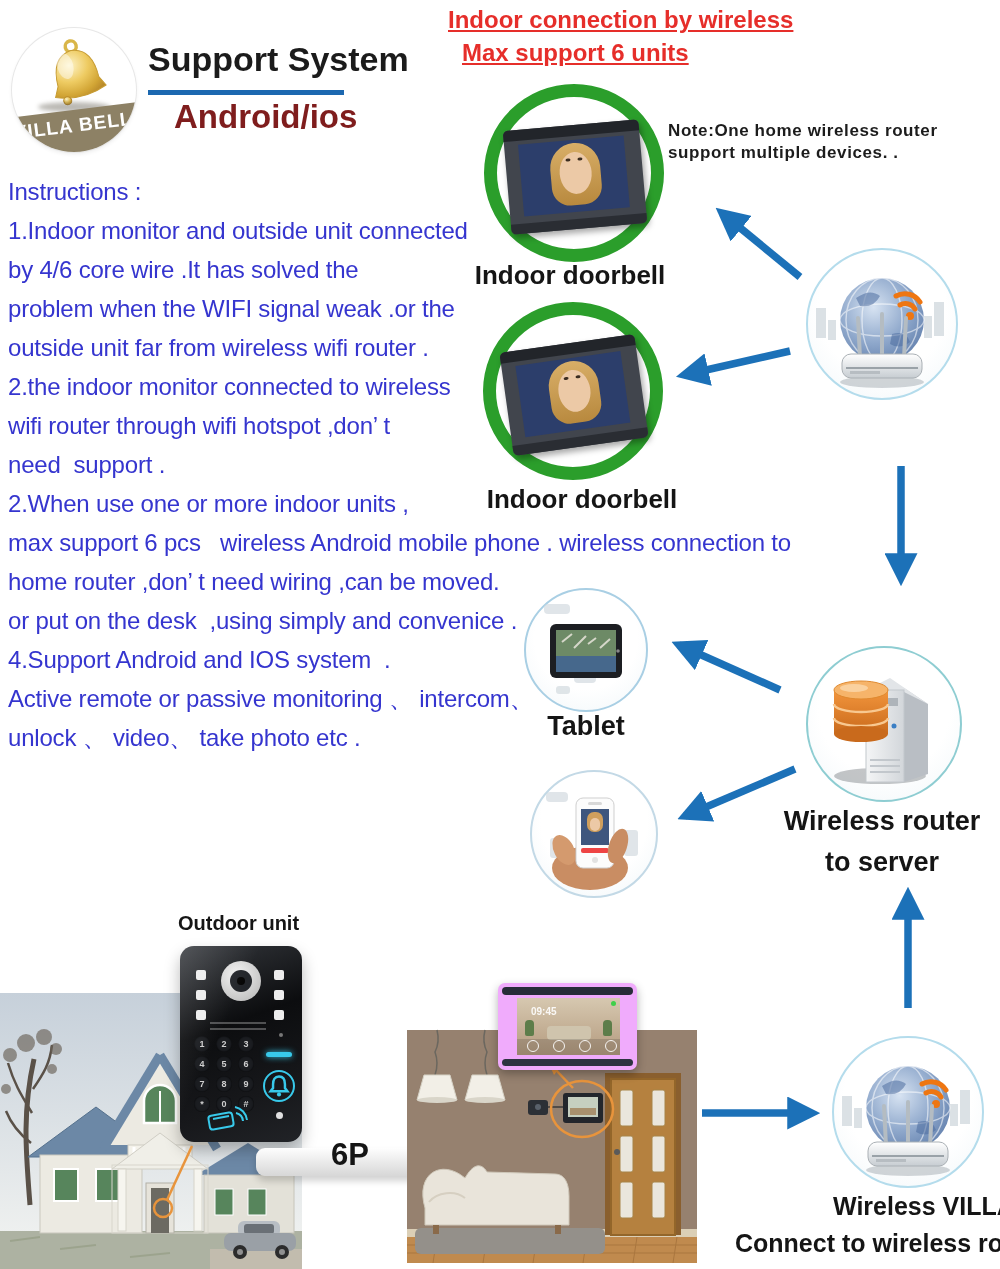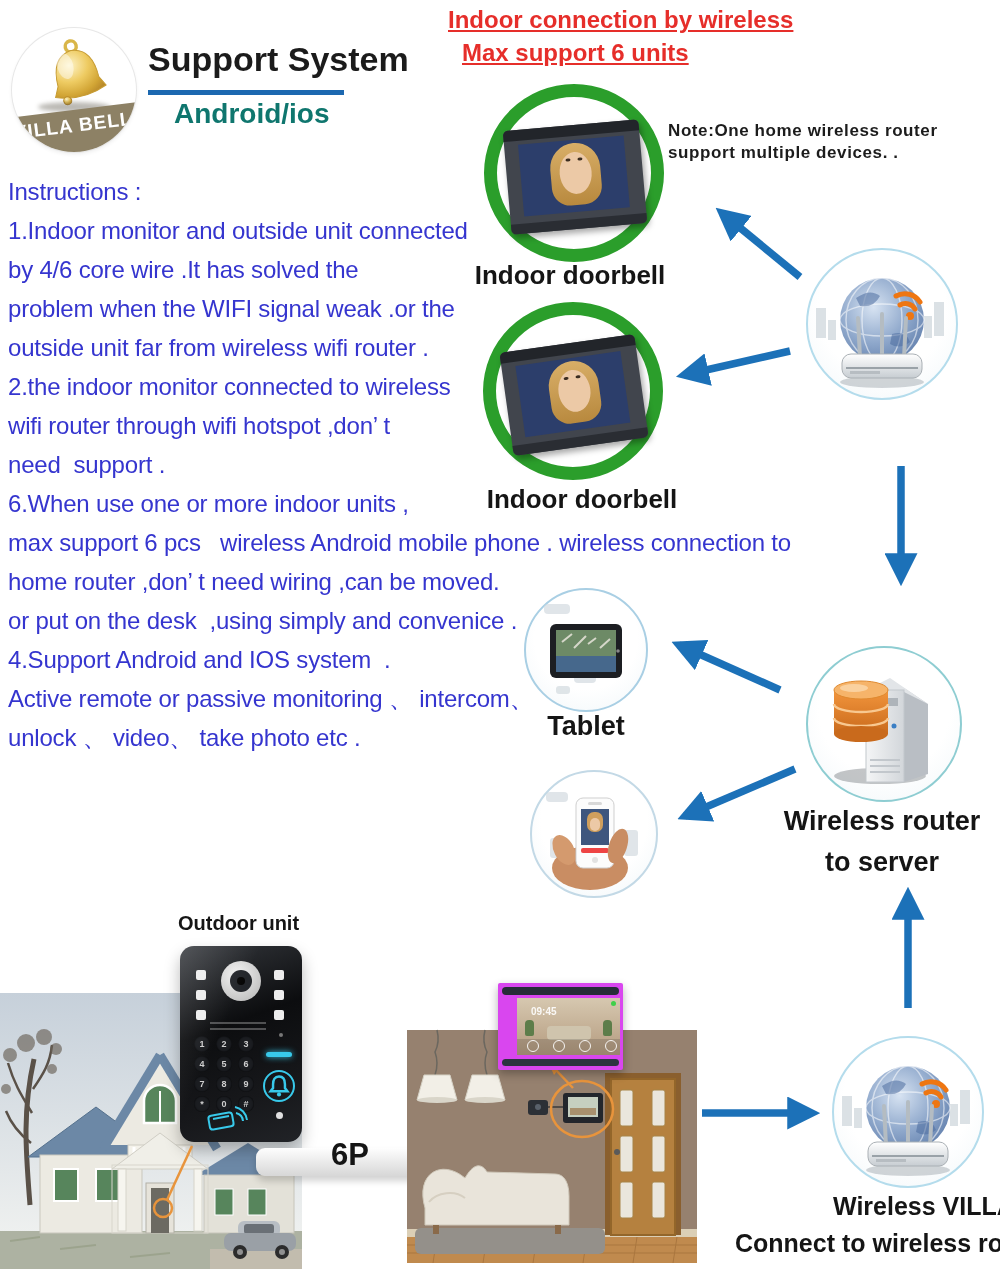--- a/index.html
+++ b/index.html
@@ -12,21 +12,21 @@
   .logo-circle{left:12px;top:28px;width:124px;height:124px;border-radius:50%;background:#fff;
                box-shadow:0 0 0 1px #e7e7e7, 0 2px 4px rgba(0,0,0,.08);overflow:hidden;}
   .logo-band{position:absolute;left:-8px;bottom:-4px;width:140px;height:46px;background:#8d8165;
              transform:rotate(-7deg);}
   .logo-band span{display:block;margin-top:5px;color:#fff;font-weight:bold;font-size:19px;
                   letter-spacing:1px;text-align:center;}
   .bell-shadow{position:absolute;left:26px;top:74px;width:72px;height:10px;border-radius:50%;
                background:rgba(60,55,40,.35);filter:blur(2px);}
   .support-title{left:148px;top:40px;font-size:34px;font-weight:bold;color:#1b1b1b;}
   .blue-rule{left:148px;top:90px;width:196px;height:5px;background:#1c68b0;}
-  .android-title{left:174px;top:98px;font-size:28px;font-weight:bold;color:#0f766e;}
+  .android-title{left:174px;top:98px;font-size:33px;font-weight:bold;color:#7f1d1d;}
 
   
   .red-line{color:#e62e2a;font-weight:bold;font-size:24px;white-space:nowrap;text-decoration:underline;}
   .note-text{color:#1c1c1c;font-weight:bold;font-size:17px;line-height:22px;letter-spacing:.6px;white-space:nowrap;}
 
   
   .instructions{left:8px;top:172px;width:860px;color:#3535cf;font-size:24px;letter-spacing:-0.2px;}
   .instr-line{white-space:pre;height:39px;line-height:39px;}
 
   
@@ -66,21 +66,21 @@
   .key{width:16px;height:16px;border-radius:50%;background:#1b1d21;color:#cfcfcf;font-size:9px;
        font-weight:bold;line-height:16px;text-align:center;box-shadow:inset 0 0 2px #000;}
   .blue-bar{position:absolute;left:86px;top:106px;width:26px;height:5px;border-radius:3px;
             background:#38c9ea;box-shadow:0 0 6px #38c9ea;}
   .bell-btn{position:absolute;left:83px;top:124px;width:32px;height:32px;border-radius:50%;
             border:2px solid #38c9ea;box-sizing:border-box;}
   .white-dot{position:absolute;left:96px;top:166px;width:7px;height:7px;border-radius:50%;background:#e0e0e0;}
   .mic-dot{position:absolute;left:99px;top:87px;width:4px;height:4px;border-radius:50%;background:#777;}
 
   
-  .big-monitor{left:498px;top:983px;width:125px;height:87px;background:#d946ef;border-radius:2px;
+  .big-monitor{left:498px;top:983px;width:139px;height:87px;background:#f0abfc;border-radius:7px;
                box-shadow:0 4px 10px rgba(0,0,0,.3);}
   .big-monitor .top{position:absolute;left:4px;top:4px;right:4px;height:8px;background:#272c38;border-radius:4px;}
   .big-monitor .bot{position:absolute;left:4px;bottom:4px;right:4px;height:7px;background:#2d3340;border-radius:4px;}
   .big-screen{position:absolute;left:19px;top:15px;width:103px;height:57px;overflow:hidden;
               background:linear-gradient(#d6c8b0,#b49a7e);}
   .bs-time{position:absolute;left:14px;top:8px;color:#fff;font-size:10px;font-weight:bold;opacity:.9;}
   .bs-dot{position:absolute;right:4px;top:3px;width:5px;height:5px;border-radius:50%;background:#3fd04a;}
   .bs-sofa{position:absolute;left:30px;top:28px;width:44px;height:14px;background:#cfc4ad;border-radius:4px;}
   .bs-plant{position:absolute;width:9px;height:16px;background:#5d7d4a;border-radius:4px 4px 2px 2px;top:22px;}
   .bs-row{position:absolute;left:0;bottom:0;width:100%;height:16px;background:rgba(40,40,40,.18);}
@@ -131,21 +131,21 @@
 
   <div class="abs instructions">
       <div class="instr-line">Instructions :</div>
       <div class="instr-line">1.Indoor monitor and outside unit connected</div>
       <div class="instr-line">by 4/6 core wire .It has solved the</div>
       <div class="instr-line">problem when the WIFI signal weak .or the</div>
       <div class="instr-line">outside unit far from wireless wifi router .</div>
       <div class="instr-line">2.the indoor monitor connected to wireless</div>
       <div class="instr-line">wifi router through wifi hotspot ,don’ t</div>
       <div class="instr-line">need  support .</div>
-      <div class="instr-line">6.When use one or more indoor units ,</div>
+      <div class="instr-line">2.When use one or more indoor units ,</div>
       <div class="instr-line">max support 6 pcs   wireless Android mobile phone . wireless connection to</div>
       <div class="instr-line">home router ,don’ t need wiring ,can be moved.</div>
       <div class="instr-line">or put on the desk  ,using simply and convenice .</div>
       <div class="instr-line">4.Support Android and IOS system  .</div>
       <div class="instr-line">Active remote or passive monitoring 、 intercom、</div>
       <div class="instr-line">unlock 、 video、 take photo etc .</div>
     </div>
 
   <div class="abs green-ring" style="left:484px;top:84px">
     <div class="monitor" style="transform:rotate(-5deg)">

